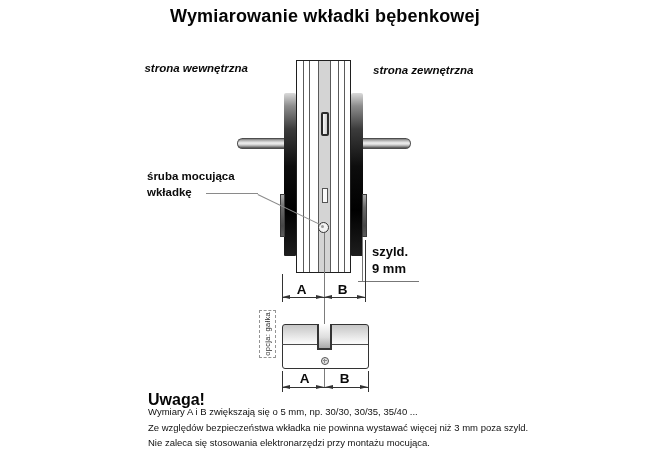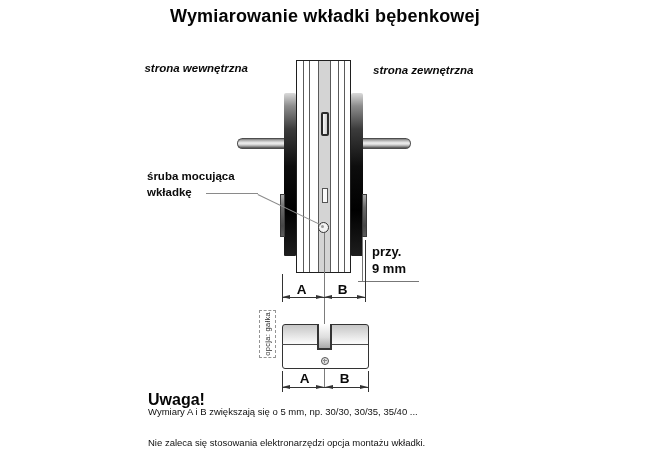--- a/index.html
+++ b/index.html
@@ -132,21 +132,21 @@
   <div class="abs side-label" style="left:373px;top:64px;">strona zewnętrzna</div>
 
   <div class="abs bold-label" style="left:147px;top:168px;">
     <div>śruba mocująca</div>
     <div>wkładkę</div>
   </div>
   <div class="abs hline" style="left:206px;top:193px;width:52px;background:#8a8a8a;"></div>
   <div class="abs leader-diag"></div>
 
   <div class="abs maks-label" style="left:372px;top:244px;">
-    <div>przy.</div>
+    <div>szyld.</div>
     <div>9 mm</div>
   </div>
   <div class="abs vline" style="left:361.5px;top:237px;height:44px;background:#777;"></div>
   <div class="abs hline" style="left:358px;top:281px;width:61px;background:#777;"></div>
 
   <div class="abs vline dark" style="left:281.5px;top:274px;height:28px;"></div>
   <div class="abs vline dark" style="left:365px;top:240px;height:62px;"></div>
   <div class="abs hline dark" style="left:282px;top:297px;width:83.5px;"></div>
   <div class="abs arr pl" style="left:282px;top:295px;"></div>
   <div class="abs arr pr" style="left:315.5px;top:295px;"></div>
@@ -172,15 +172,16 @@
   <div class="abs hline dark" style="left:282px;top:387px;width:86px;"></div>
   <div class="abs arr pl" style="left:282px;top:385px;"></div>
   <div class="abs arr pr" style="left:316px;top:385px;"></div>
   <div class="abs arr pl" style="left:324.5px;top:385px;"></div>
   <div class="abs arr pr" style="left:360px;top:385px;"></div>
   <div class="abs dim-label" style="left:291px;top:371px;width:27px;">A</div>
   <div class="abs dim-label" style="left:331px;top:371px;width:27px;">B</div>
 
   <div class="abs note-head">Uwaga!</div>
   <div class="abs note-line" style="top:406px;text-align:center;">Wymiary A i B zwiększają się o 5 mm, np. 30/30, 30/35, 35/40 ...</div>
-  <div class="abs note-line" style="top:436.5px;">Nie zaleca się stosowania elektronarzędzi opcja montażu wkładki.</div>
+  <div class="abs note-line" style="top:421.5px;">Ze względów bezpieczeństwa wkładka nie powinna wystawać więcej niż 3 mm poza szyld.</div>
+  <div class="abs note-line" style="top:436.5px;">Nie zaleca się stosowania elektronarzędzi przy montażu mocująca.</div>
 
 </div>
 
 </body></html>

